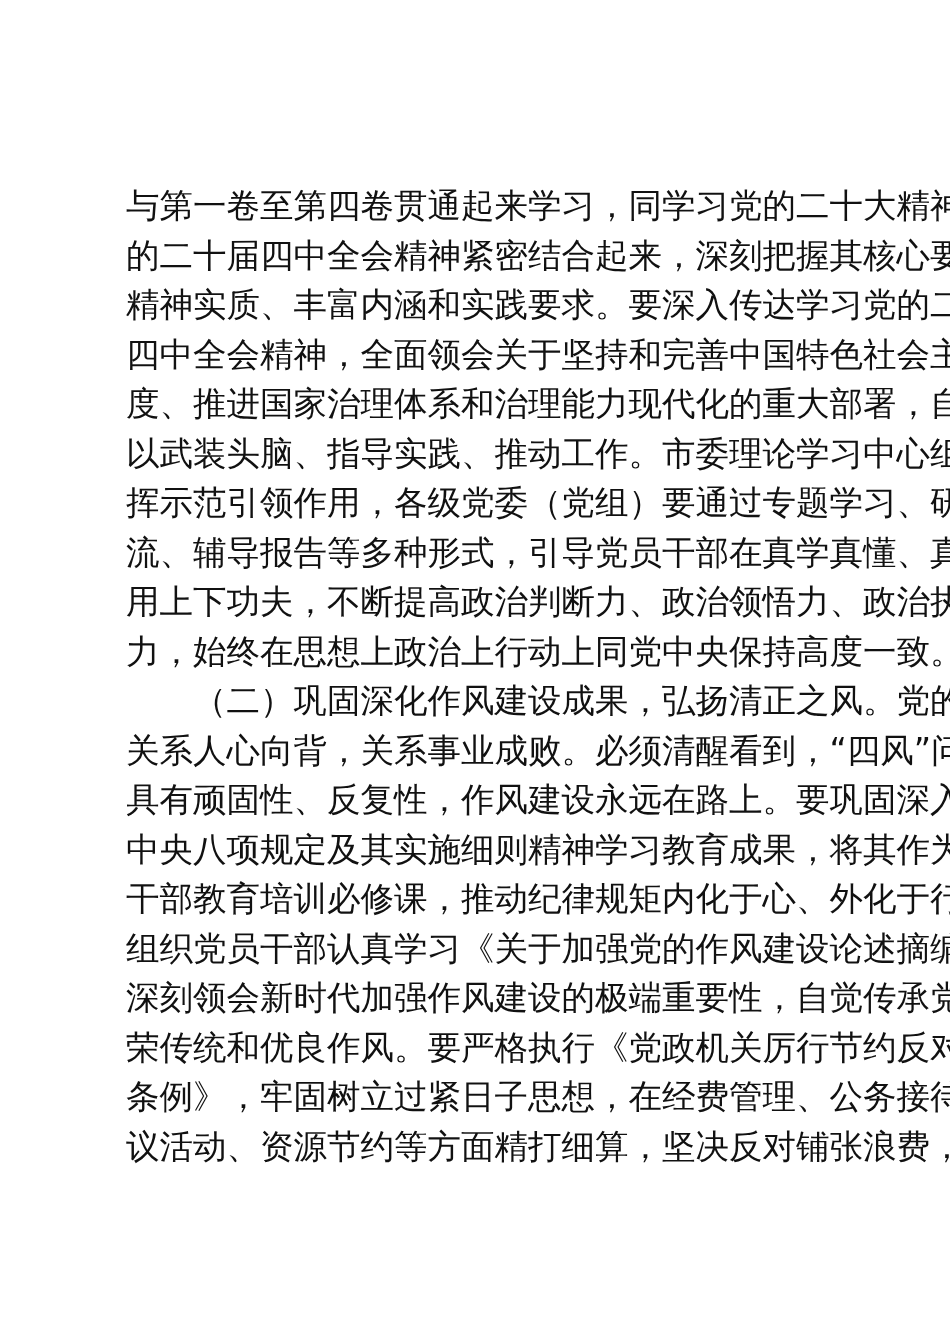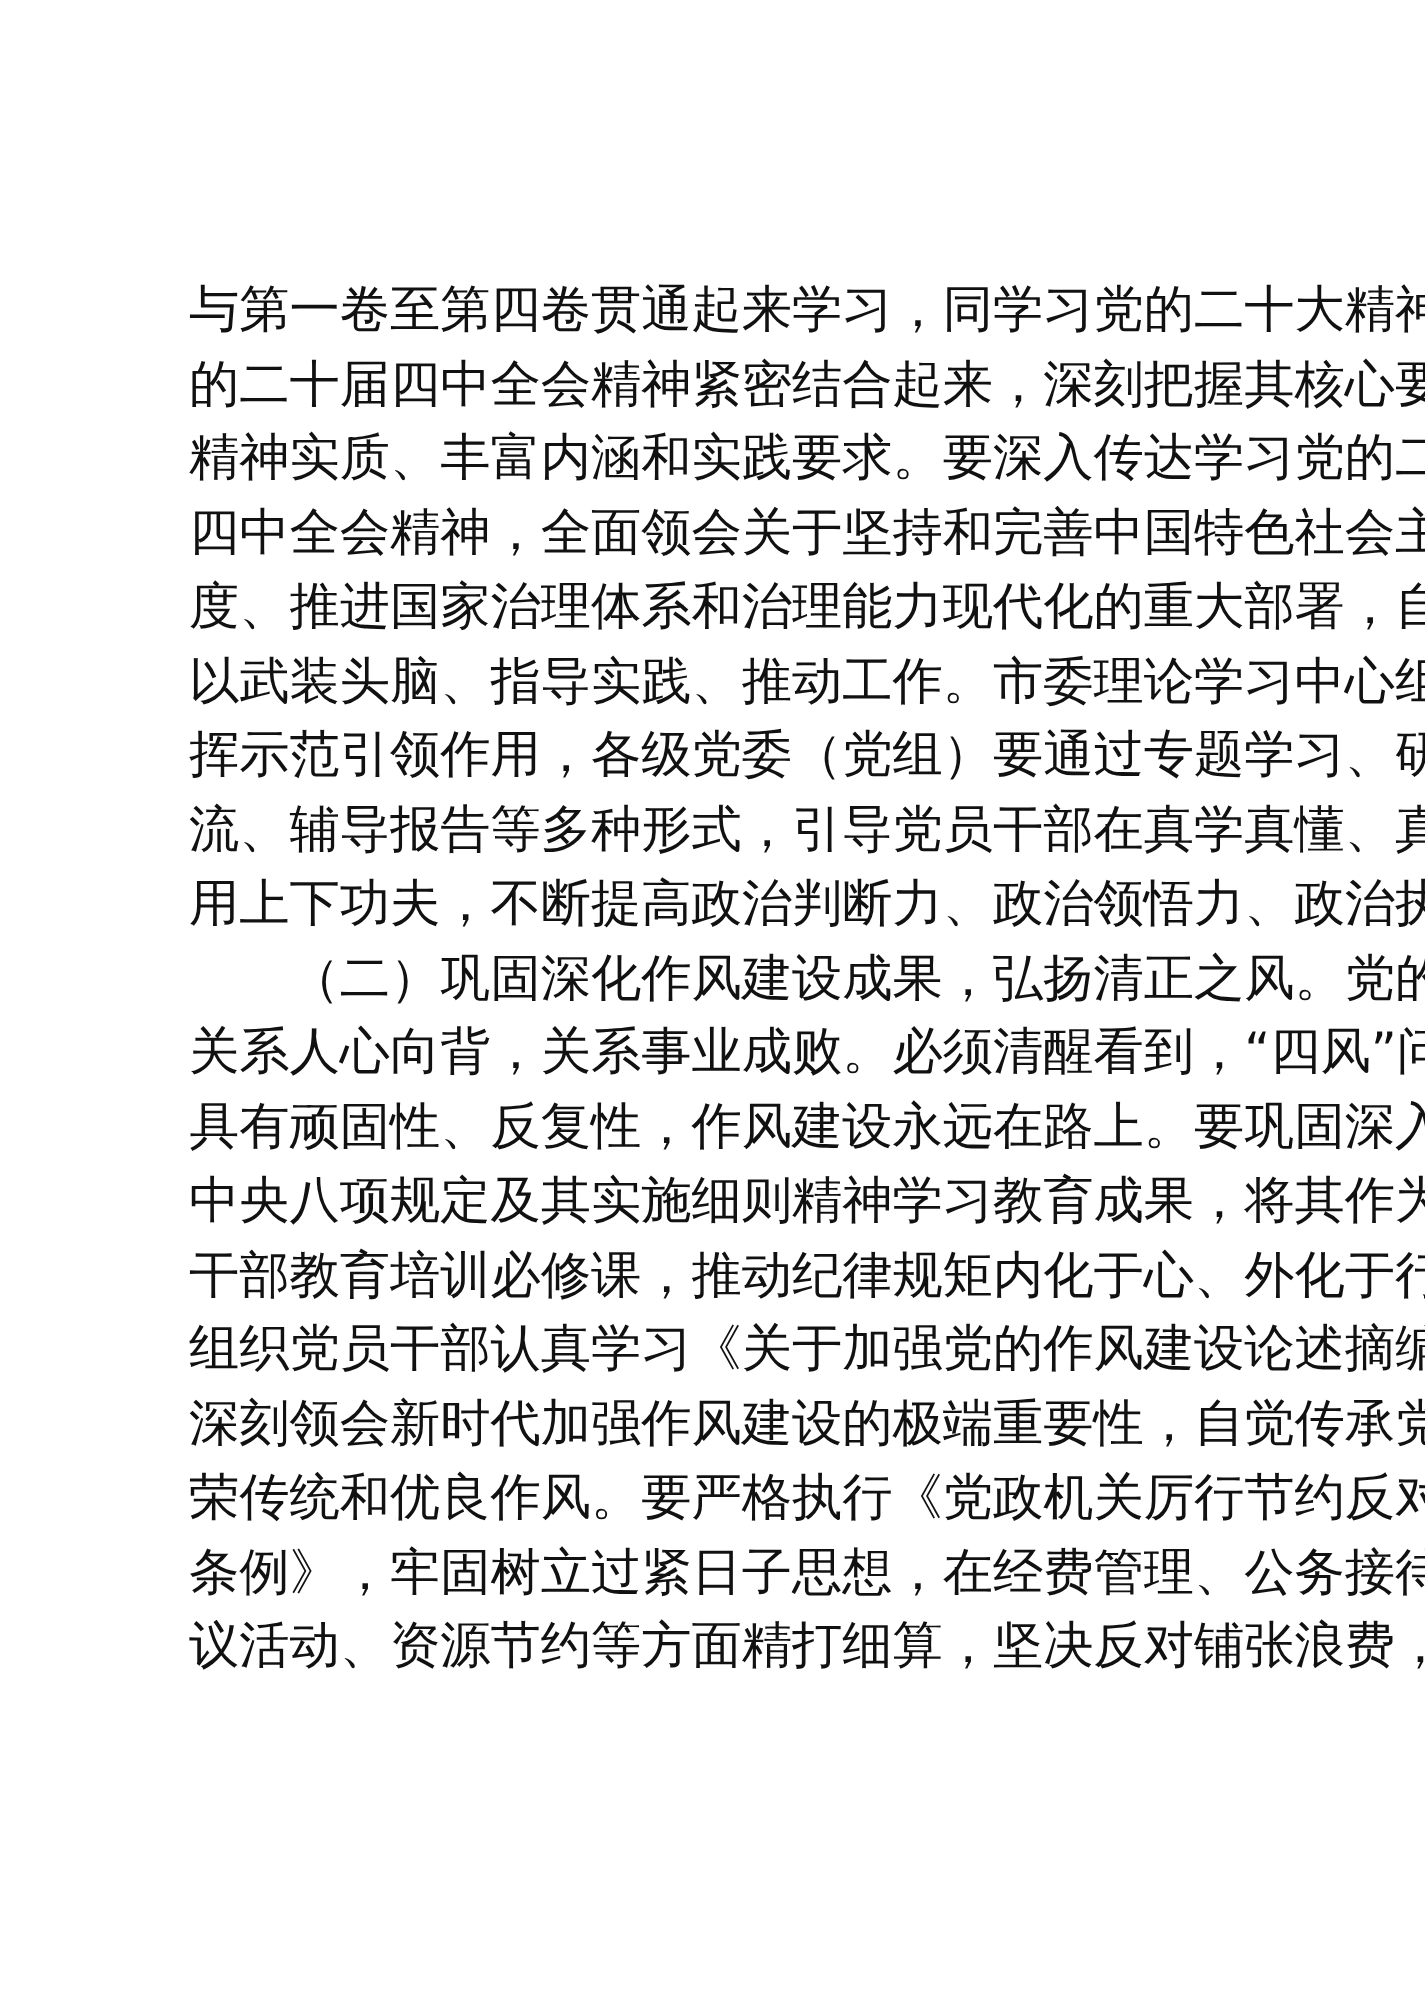--- a/index.html
+++ b/index.html
@@ -50,20 +50,21 @@
   <div class="body-text">
     <span class="line">与第一卷至第四卷贯通起来学习，同学习党的二十大精神、党</span>
     <span class="line">的二十届四中全会精神紧密结合起来，深刻把握其核心要义、</span>
     <span class="line">精神实质、丰富内涵和实践要求。要深入传达学习党的二十届</span>
     <span class="line">四中全会精神，全面领会关于坚持和完善中国特色社会主义制</span>
     <span class="line">度、推进国家治理体系和治理能力现代化的重大部署，自觉用</span>
     <span class="line">以武装头脑、指导实践、推动工作。市委理论学习中心组要发</span>
     <span class="line">挥示范引领作用，各级党委（党组）要通过专题学习、研讨交</span>
     <span class="line">流、辅导报告等多种形式，引导党员干部在真学真懂、真信真</span>
     <span class="line">用上下功夫，不断提高政治判断力、政治领悟力、政治执行</span>
+    <span class="line last">力，始终在思想上政治上行动上同党中央保持高度一致。</span>
     <span class="line">　　（二）巩固深化作风建设成果，弘扬清正之风。党的作风</span>
     <span class="line">关系人心向背，关系事业成败。必须清醒看到，“四风”问题</span>
     <span class="line">具有顽固性、反复性，作风建设永远在路上。要巩固深入贯彻</span>
     <span class="line">中央八项规定及其实施细则精神学习教育成果，将其作为党员</span>
     <span class="line">干部教育培训必修课，推动纪律规矩内化于心、外化于行。要</span>
     <span class="line">组织党员干部认真学习《关于加强党的作风建设论述摘编》，</span>
     <span class="line">深刻领会新时代加强作风建设的极端重要性，自觉传承党的光</span>
     <span class="line">荣传统和优良作风。要严格执行《党政机关厉行节约反对浪费</span>
     <span class="line">条例》，牢固树立过紧日子思想，在经费管理、公务接待、会</span>
     <span class="line">议活动、资源节约等方面精打细算，坚决反对铺张浪费，把宝</span>

